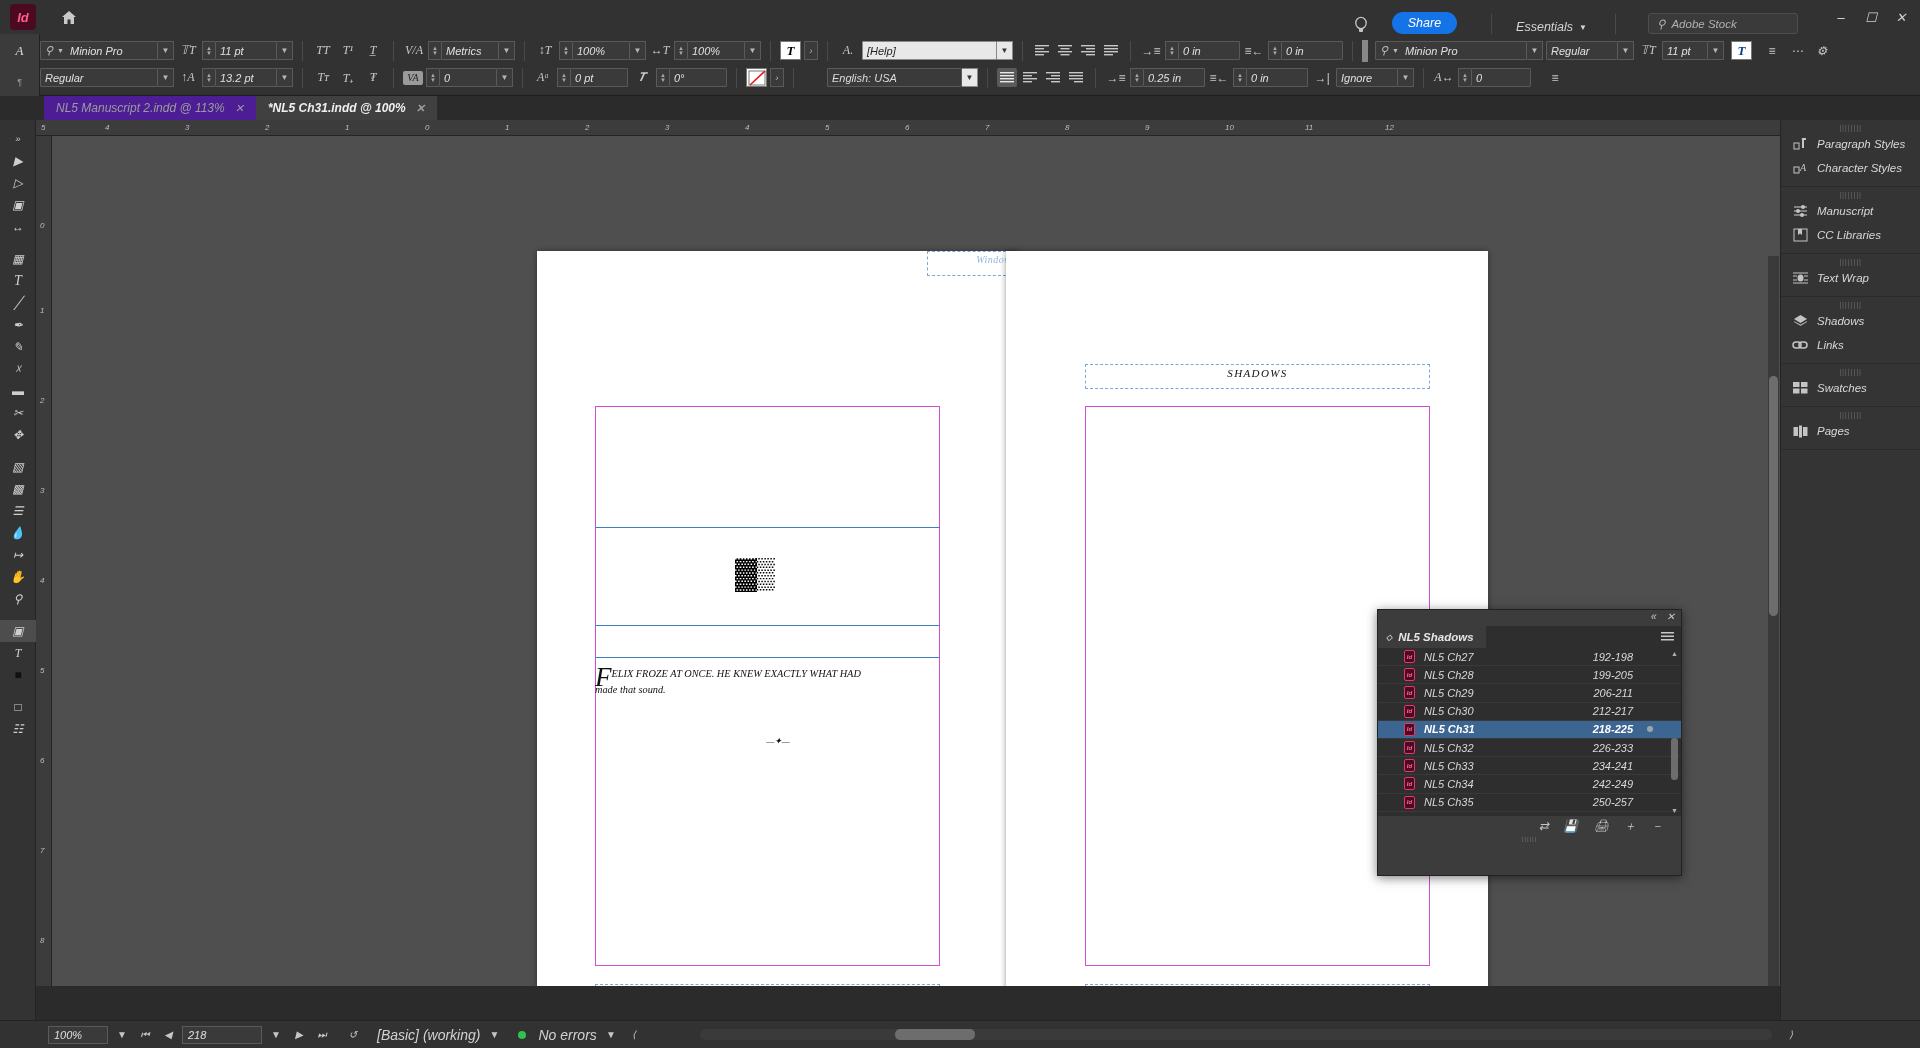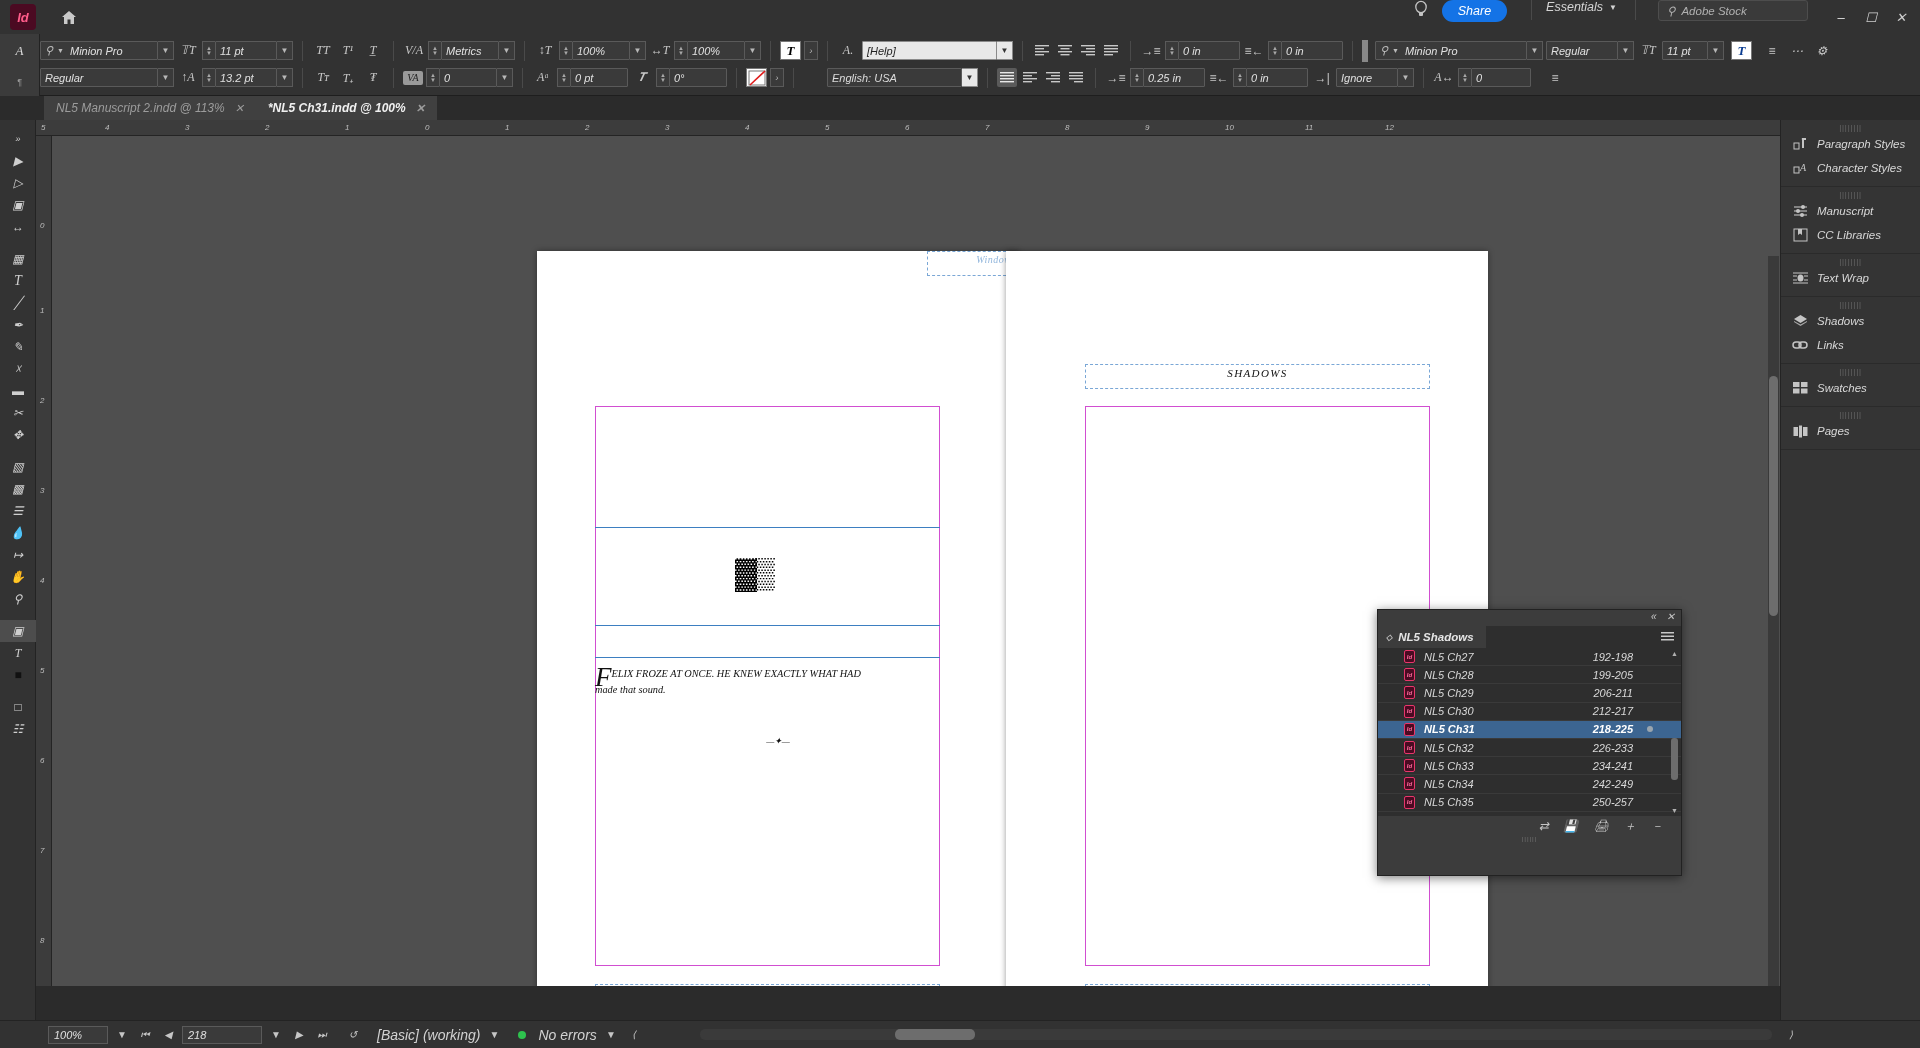--- a/index.html
+++ b/index.html
@@ -18,21 +18,21 @@
   }
   .id-logo {
     width:26px; height:26px; margin-left:10px; border-radius:4px;
     background:#4b0a22; color:#ff5c8a; font-weight:bold; font-size:13px;
     display:flex; align-items:center; justify-content:center;
     font-family:"Liberation Sans", sans-serif;
   }
   .home-icon { width:30px; margin-left:18px; display:flex; justify-content:center; align-items:center; }
   .menus { display:flex; align-items:center; margin-left:22px; gap:0px; }
   .menus .mi { padding:0 13px; height:34px; display:flex; align-items:center; color:#d4d4d4; font-size:12.5px; }
-  .topright { position:absolute; right:0; top:0; height:34px; display:flex; align-items:flex-start; gap:6px; }
+  .topright { position:absolute; right:0; top:0; height:34px; display:flex; align-items:flex-end; gap:16px; }
   .bulb { width:30px; display:flex; justify-content:center; }
   .share-btn {
     background:#1473e6; color:#fff; border-radius:13px; padding:4px 16px;
     font-size:12.5px; margin-right:10px;
   }
   .vdiv { width:1px; height:20px; background:#4a4a4a; margin:0 8px; }
   .essentials { display:flex; align-items:center; gap:6px; font-size:12.5px; color:#d4d4d4; padding-right:4px;}
   .stock-box {
     display:flex; align-items:center; gap:6px; background:#3a3a3a; border:1px solid #4d4d4d;
     border-radius:3px; height:21px; padding:0 8px; color:#b0b0b0; font-size:11.5px; width:150px;
@@ -76,21 +76,21 @@
   .sep { width:1px; height:20px; background:#4a4a4a; margin:0 6px; }
   .swatchbox { width:21px; height:19px; background:#fff; border:1px solid #777; display:flex; align-items:center; justify-content:center;}
   .chev { width:14px; height:19px; border:1px solid #5a5a5a; background:#3a3a3a; display:flex;align-items:center;justify-content:center;color:#bbb;font-size:9px;}
   .alignbtn { width:20px; height:19px; display:flex;align-items:center;justify-content:center; }
   .alignbtn.on { background:#5a5a5a; border-radius:2px; }
 
   
   .tabbar { position:absolute; top:96px; left:0; width:1920px; height:24px; background:#2b2b2b; display:flex; align-items:flex-end; }
   .doctab {
     height:24px; display:flex; align-items:center; gap:10px; padding:0 12px;
-    font-size:12px; color:#9c9c9c; background:#404040;
+    font-size:12px; color:#9c9c9c; background:#4c1d95;
   }
   .doctab.active { background:#404040; color:#f0f0f0; font-weight:bold; }
   .doctab .x { font-size:11px; color:#9c9c9c; }
 
   
   .workarea { position:absolute; top:120px; left:0; width:1920px; height:900px; }
   .toolbar {
     position:absolute; left:0; top:0; width:36px; height:900px; background:#333333;
     border-right:1px solid #232323; padding-top:8px;
   }

